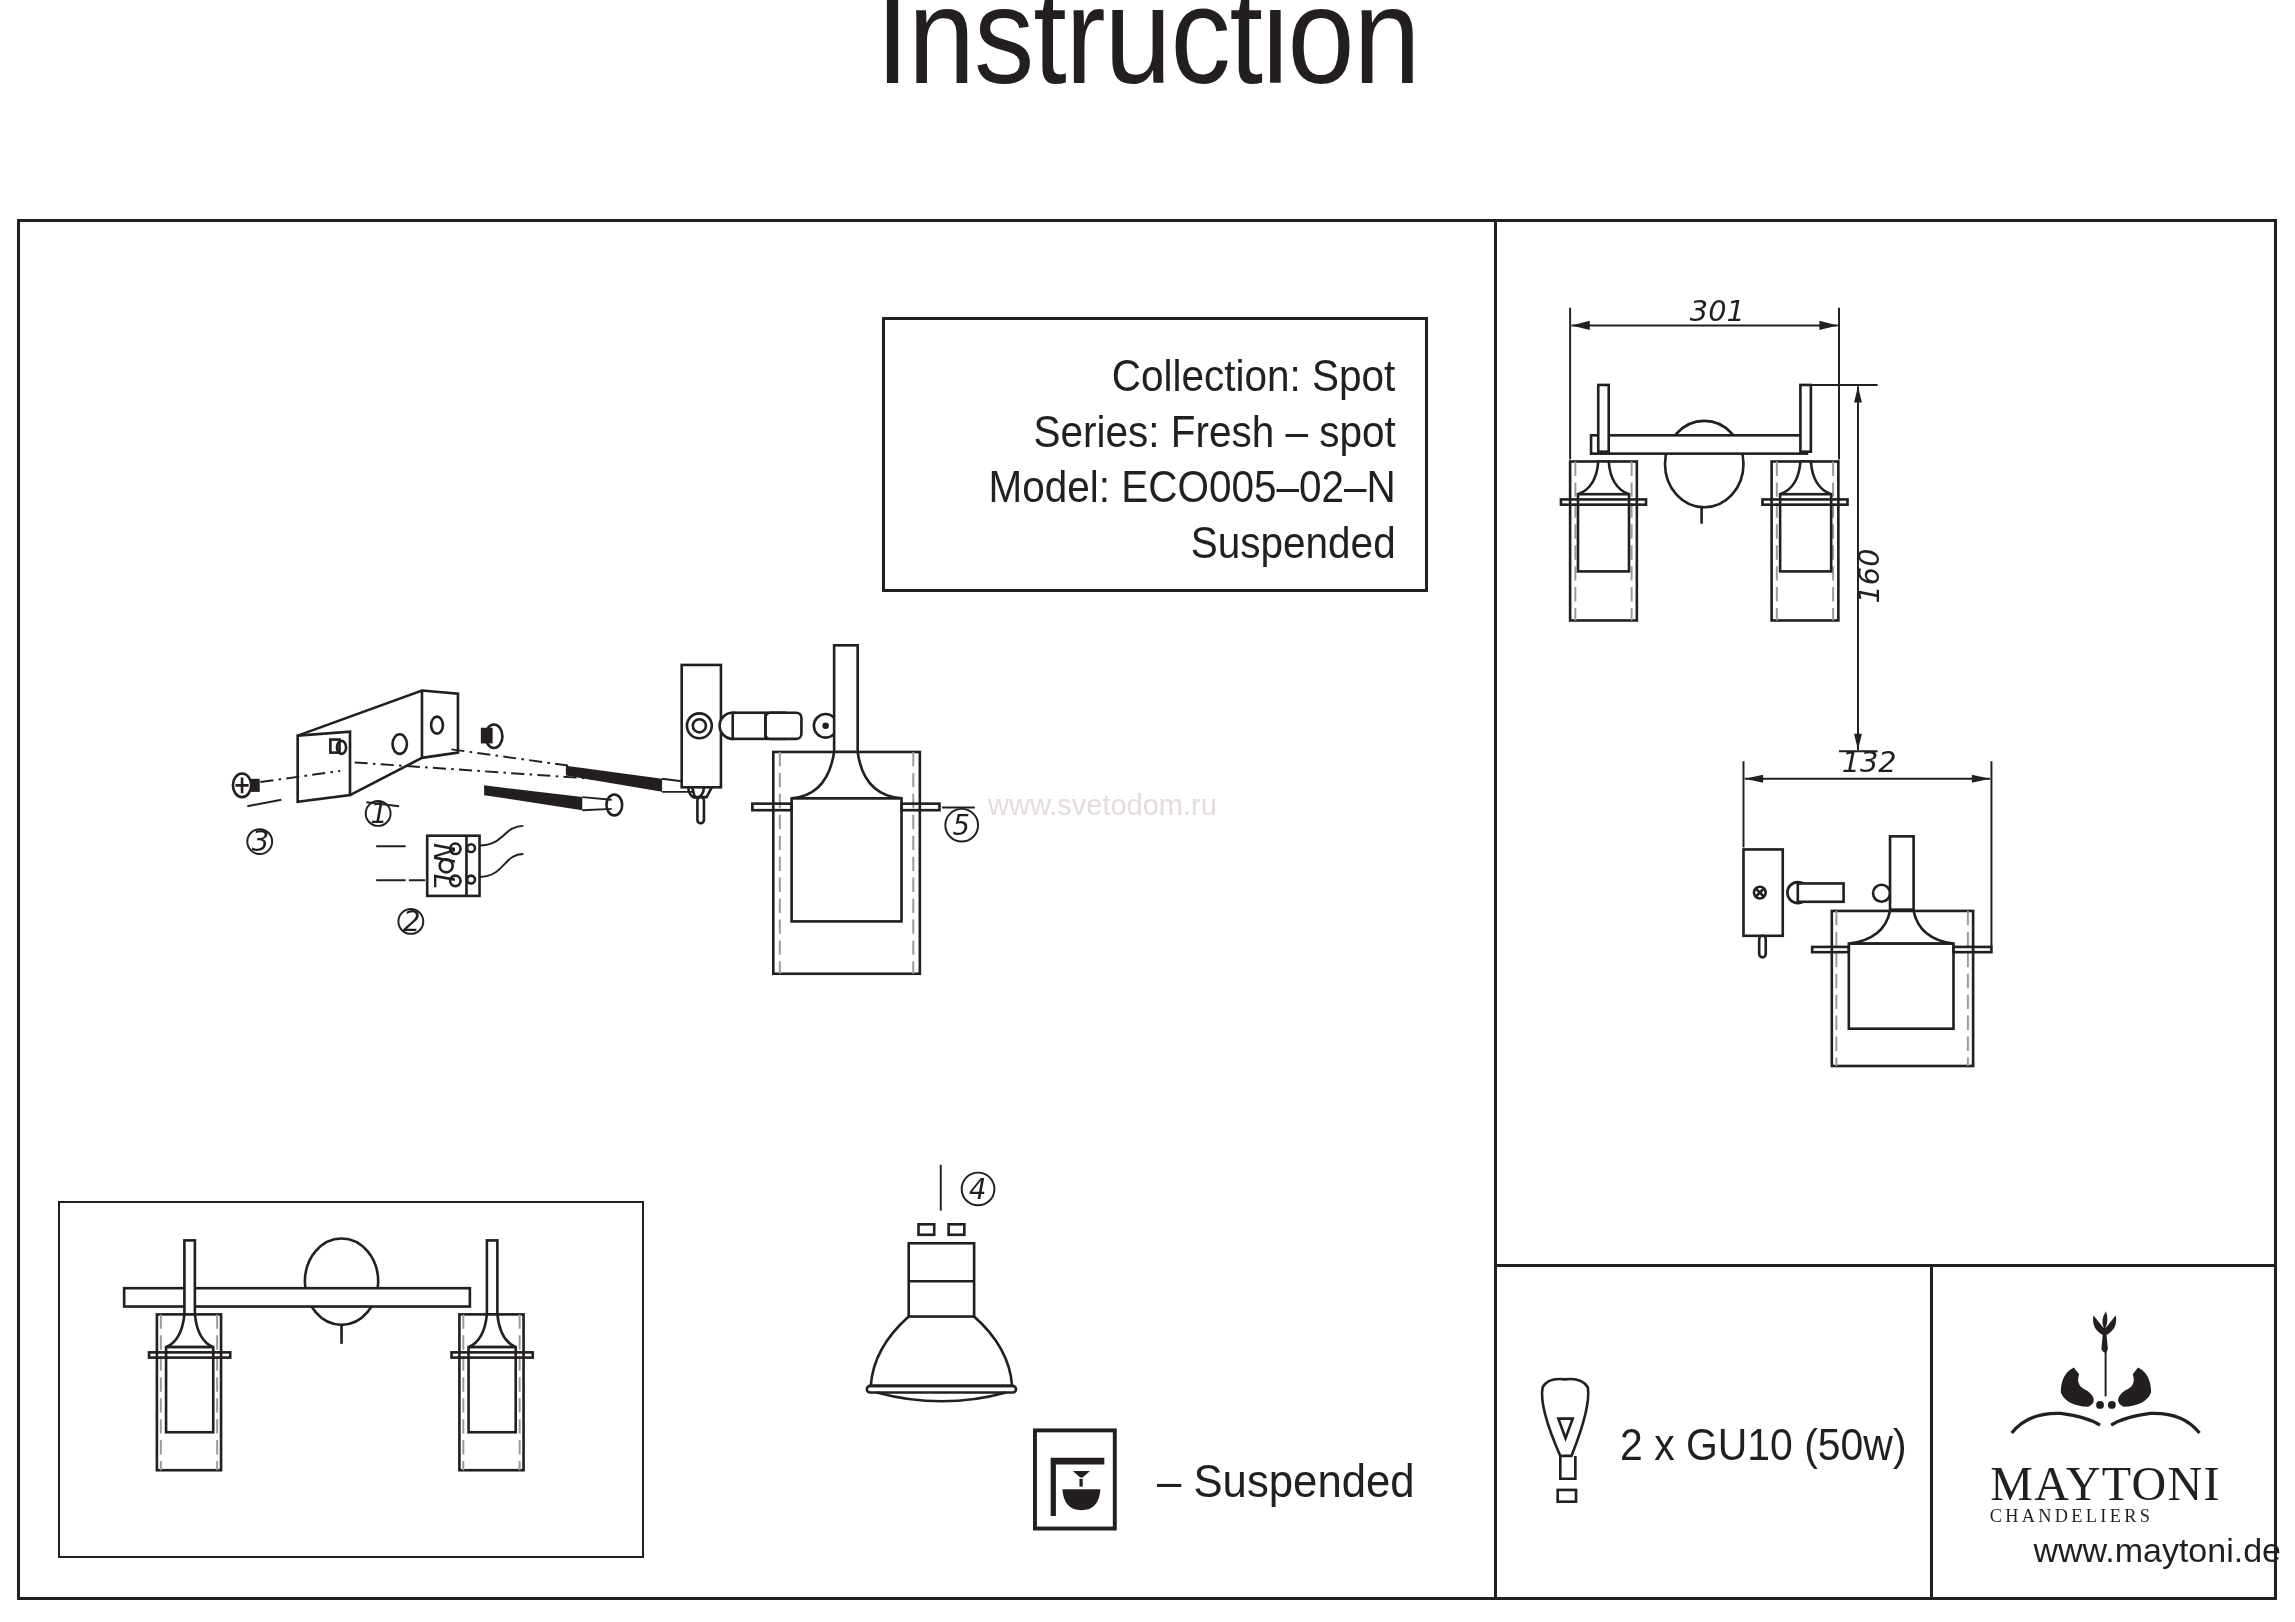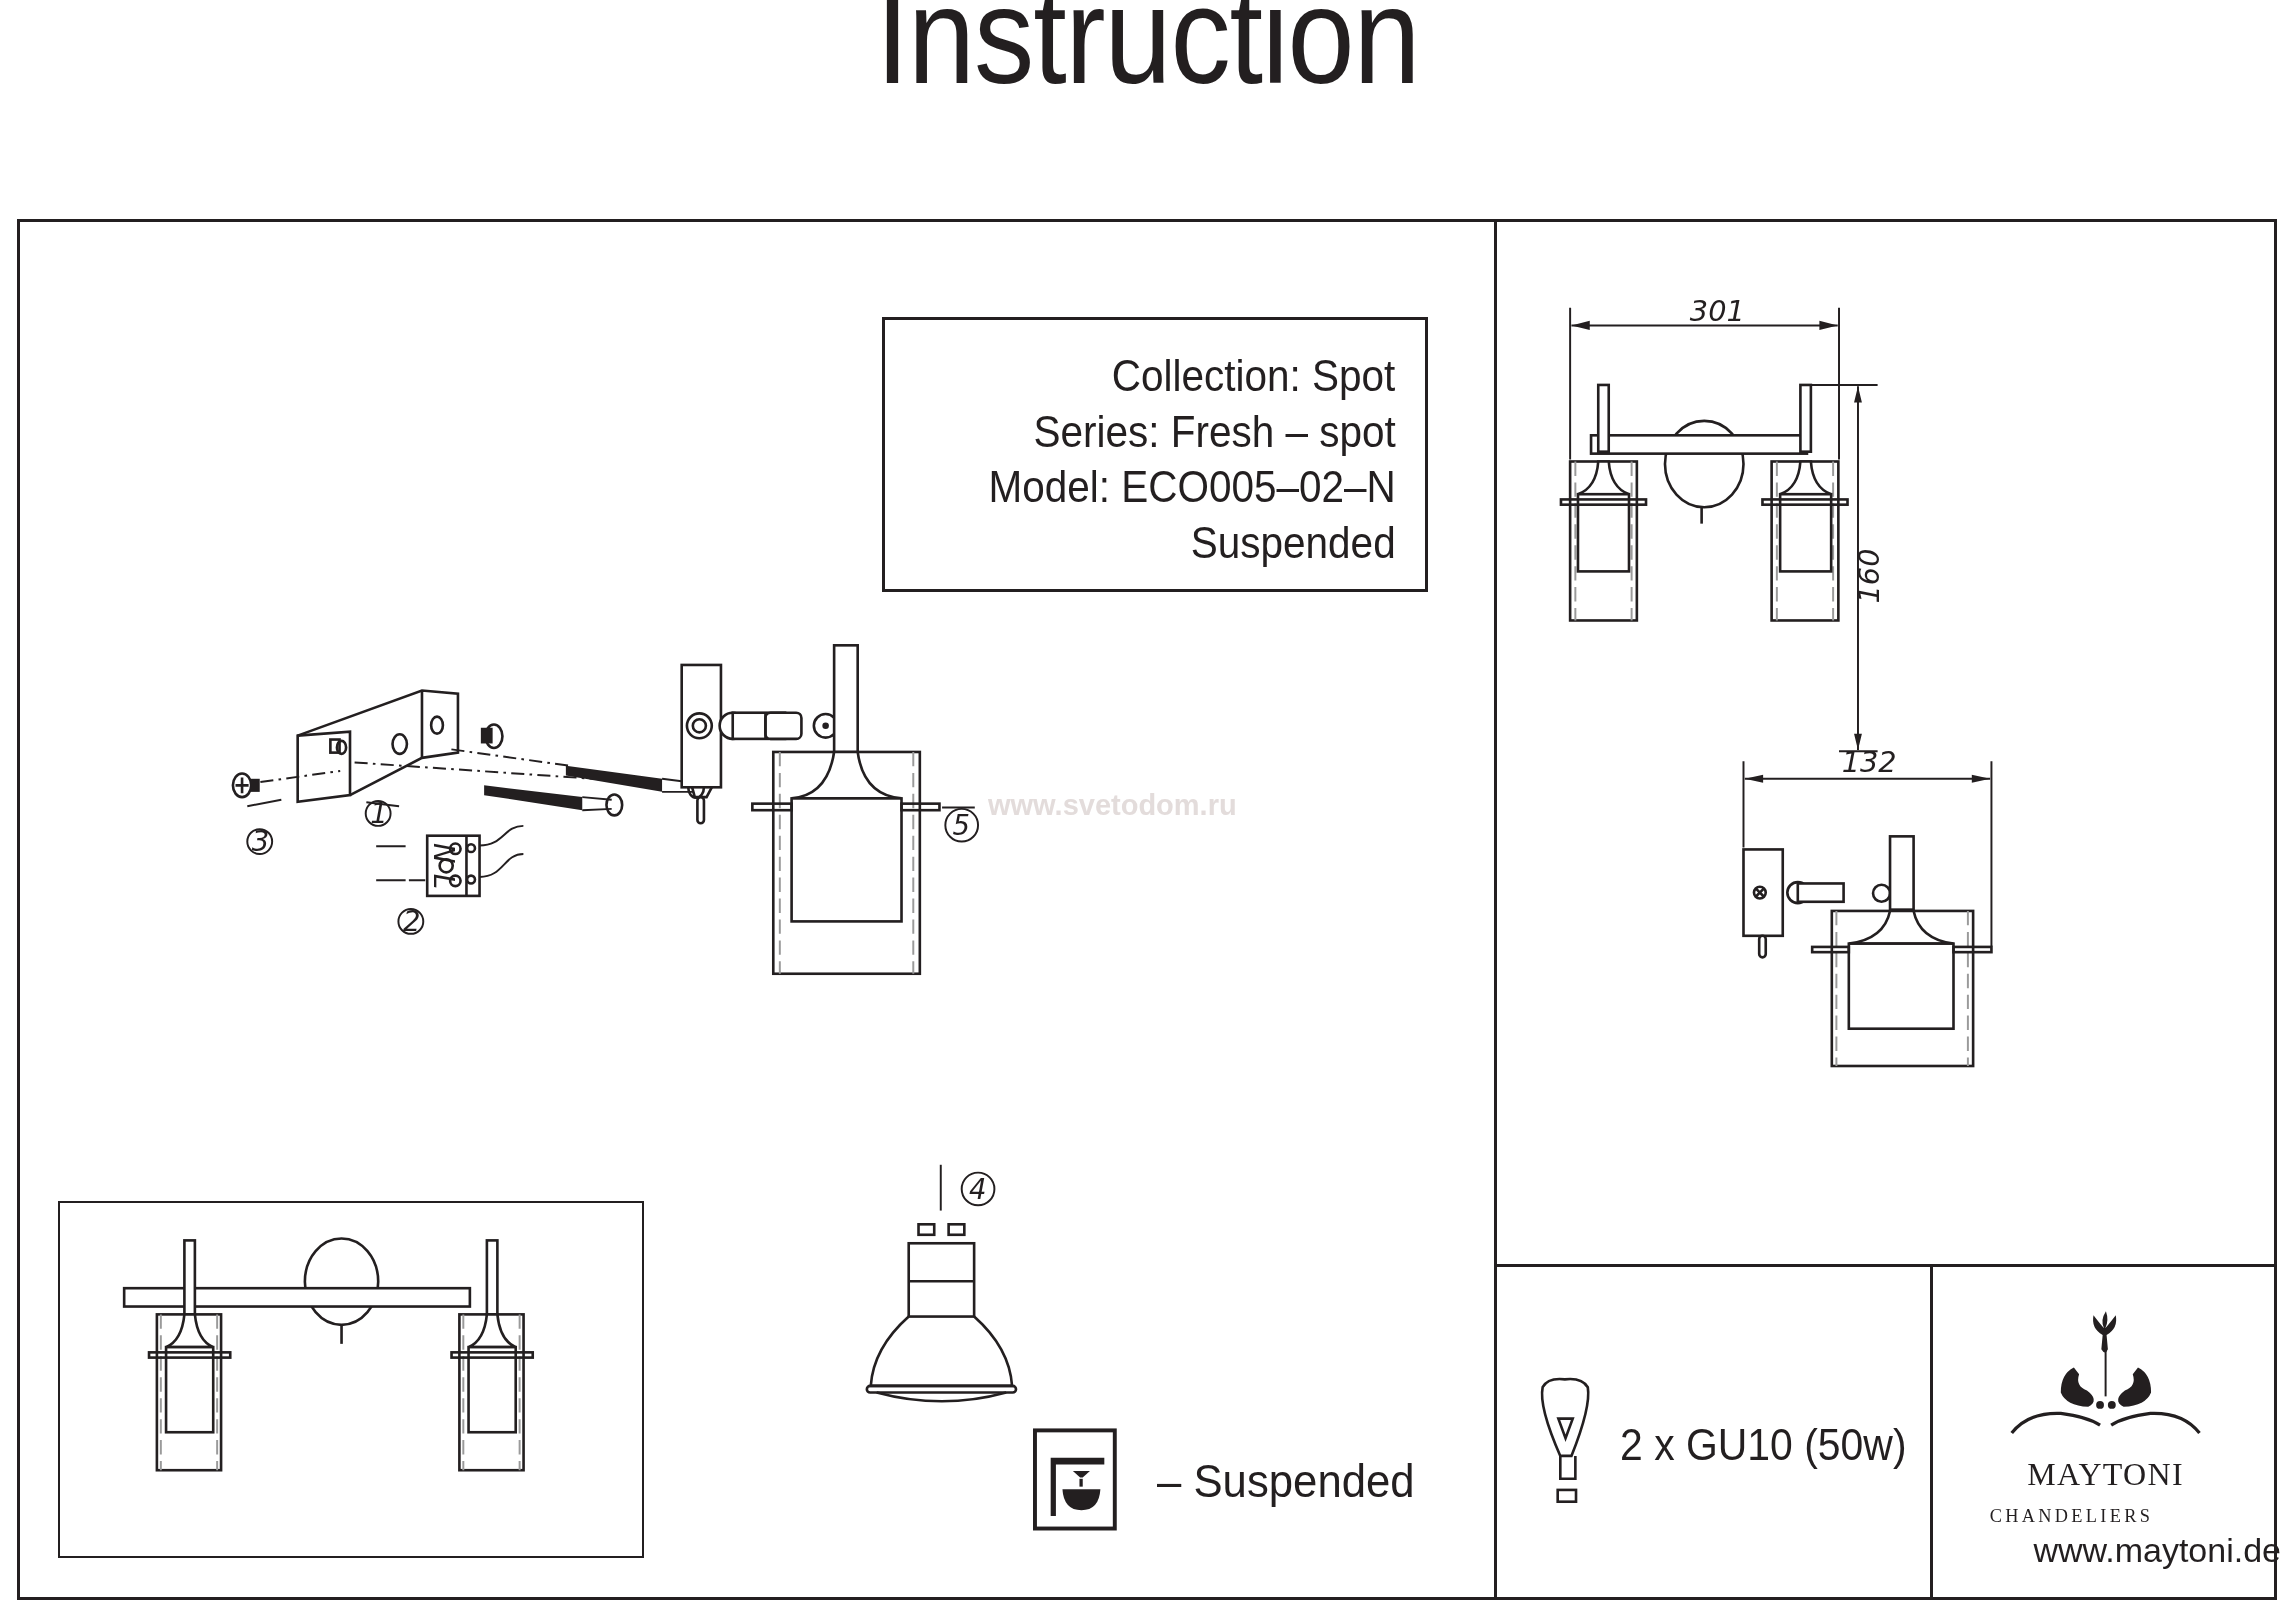--- a/index.html
+++ b/index.html
@@ -9,24 +9,24 @@
   #frame{left:17px;top:219px;width:2260px;height:1381px;border:3.9px solid #231f20;box-sizing:border-box;}
   .vline{background:#231f20;}
   .hline{background:#231f20;}
   #info-box{left:882px;top:317px;width:546px;height:275px;border:3.3px solid #231f20;box-sizing:border-box;}
   #info-box .line{position:absolute;right:29.4px;font-size:44px;line-height:1;white-space:nowrap;transform:scaleX(0.92);transform-origin:right;}
   #thumb-box{left:58px;top:1201px;width:586px;height:357px;border:2.6px solid #231f20;box-sizing:border-box;}
   .dim{font-family:"DejaVu Sans",sans-serif;font-style:italic;font-size:44px;fill:#231f20;}
   .step{font-family:"DejaVu Sans",sans-serif;font-style:italic;font-size:42px;fill:#231f20;}
   #suspended-label{left:1157px;top:1453px;font-size:47px;white-space:nowrap;transform:scaleX(0.93);transform-origin:left;}
   #bulb-spec{left:1620px;top:1420px;font-size:44px;white-space:nowrap;transform:scaleX(0.93);transform-origin:left;}
-  #brand-name{left:1930px;width:351px;top:1456px;text-align:center;font-family:"Liberation Serif",serif;font-size:32px;letter-spacing:1.3px;}
+  #brand-name{left:1930px;width:351px;top:1456px;text-align:center;font-family:"Liberation Serif",serif;font-size:48px;letter-spacing:1.3px;}
   #brand-tag{left:1896px;width:351px;top:1506px;text-align:center;font-family:Liberation Serif, serif;font-size:18.3px;letter-spacing:3.3px;}
   #brand-url{left:1930px;width:351px;top:1531px;text-align:right;font-size:34px;}
-  #watermark{left:988px;top:789px;font-size:29px;font-weight:bold;color:#e3dcdb;white-space:nowrap;}
+  #watermark{left:988px;top:789px;font-size:29px;font-weight:normal;color:#e3dcdb;white-space:nowrap;}
   svg{position:absolute;left:0;top:0;}
   .s{stroke:#231f20;stroke-width:4;fill:none;}
   .sf{stroke:#231f20;stroke-width:4;fill:#fff;}
   .dash{stroke:#9a9a9a;stroke-width:3;stroke-dasharray:22 10;fill:none;}
   .thin{stroke:#231f20;stroke-width:3;fill:none;}
 </style>
 </head>
 <body>
 
 <div id="title" class="abs">Instruction</div>

